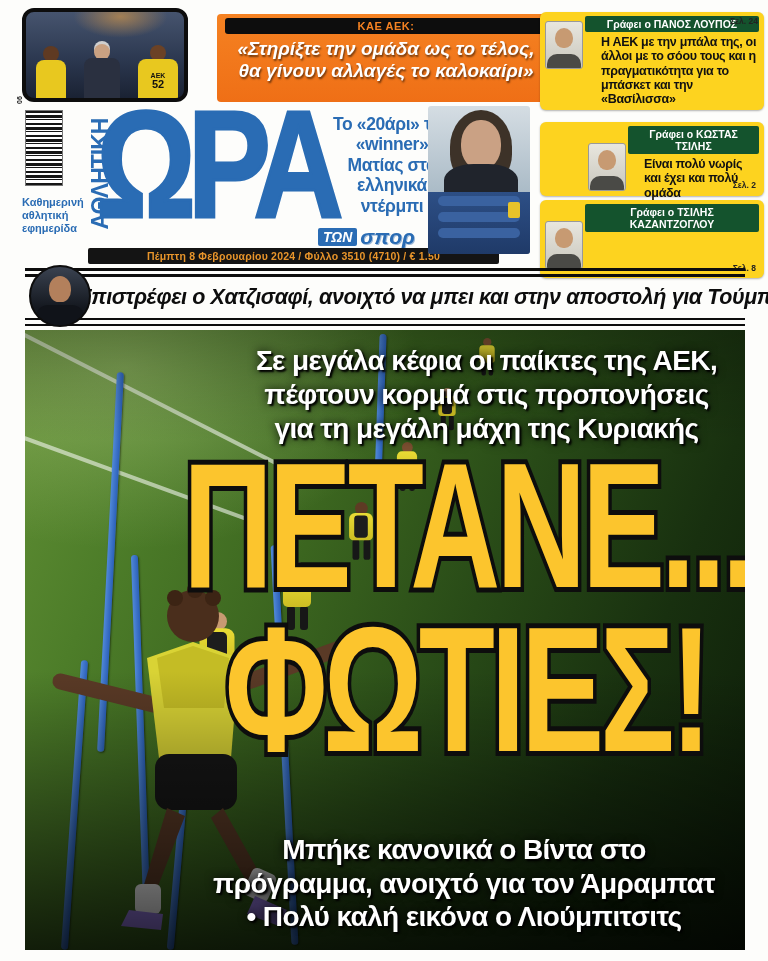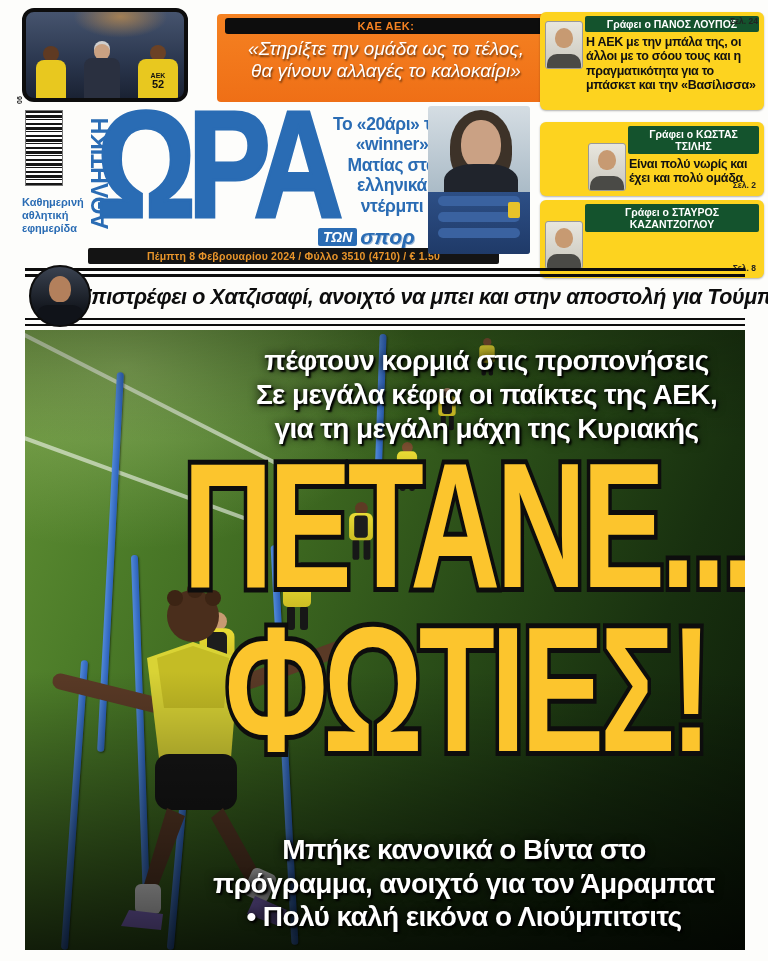--- a/index.html
+++ b/index.html
@@ -14,26 +14,26 @@
   .bb-fig { position:absolute; bottom:-4px; }
   .bb-head { width:16px;height:16px;border-radius:50%;margin:0 auto; }
   .bb-body { width:34px;height:46px;border-radius:8px 8px 0 0;margin:-2px auto 0; display:flex; flex-direction:column; align-items:center; justify-content:center; }
   .bb-jersey-txt { font-size:7px; font-weight:bold; color:#111; line-height:1; }
   .bb-jersey-num { font-size:11px; font-weight:bold; color:#111; line-height:1; }
 
   
   .kicker { position:absolute; left:192px; top:14px; width:338px; height:88px;
     background:linear-gradient(180deg,#f58222 0%,#ef6f16 100%); border-radius:4px; padding:4px 8px 0;margin-left:25px; }
   .kicker-head { background:#0d0d0d; border-radius:3px; text-align:center; color:#f58222; font-weight:bold; font-size:11px; padding:2px 0; letter-spacing:.5px; }
-  .kicker-quote { margin-top:4px; text-align:center; color:#fff; font-weight:normal; font-style:italic; font-size:19px; line-height:1.15; text-shadow:1px 2px 2px rgba(0,0,0,.55); }
+  .kicker-quote { margin-top:4px; text-align:center; color:#fff; font-weight:bold; font-style:italic; font-size:19px; line-height:1.15; text-shadow:1px 2px 2px rgba(0,0,0,.55); }
 
   
   .colbox { position:absolute; left:540px; width:224px; background:#fdd31f; border-radius:6px; padding:4px 5px 4px 5px; box-shadow:0 1px 2px rgba(0,0,0,.3); }
   .colbox-head { position:relative; background:#14532d; border-radius:2px; color:#fff; font-weight:bold; font-size:10.5px; text-align:center; padding:2px 2px; margin-left:40px; }
-  .colbox-body { display:flex; gap:3px; margin-top:3px; }
+  .colbox-body { display:flex; gap:18px; margin-top:3px; }
   .col-portrait { flex:0 0 38px; height:48px; margin-top:-14px; background:linear-gradient(180deg,#e8e6de 0%,#c9c7bd 100%); border-radius:3px; position:relative; overflow:hidden; border:1px solid #999; }
   .col-portrait::before { content:''; position:absolute; left:50%; top:6px; transform:translateX(-50%); width:18px; height:20px; border-radius:50% 50% 45% 45%; background:#c79a72; }
   .col-portrait::after { content:''; position:absolute; left:50%; bottom:-4px; transform:translateX(-50%); width:34px; height:18px; border-radius:10px 10px 0 0; background:#4a4a46; }
   .colbox-text { flex:1; color:#111; font-weight:bold; font-size:12.5px; line-height:1.14; letter-spacing:-.3px; }
   .col-page { position:absolute; font-size:8.5px; font-weight:bold; color:#222; }
   .colbox1 { top:12px; height:98px; }
   .colbox2 { top:122px; height:74px;padding-left:48px; }
   .colbox3 { top:200px; height:78px; }
 
   
@@ -151,21 +151,21 @@
   <div class="colbox colbox2">
     <div class="colbox-head">Γράφει ο ΚΩΣΤΑΣ ΤΣΙΛΗΣ</div>
     <div class="colbox-body">
       <div class="col-portrait"></div>
       <div class="colbox-text">Είναι πολύ νωρίς και έχει και πολύ ομάδα</div>
     </div>
     <span class="col-page" style="right:8px; bottom:6px;">Σελ. 2</span>
   </div>
 
   <div class="colbox colbox3">
-    <div class="colbox-head">Γράφει ο ΣΤΑΥΡΟΣ ΚΑΖΑΝΤΖΟΓΛΟΥ</div>
+    <div class="colbox-head">Γράφει ο ΤΣΙΛΗΣ ΚΑΖΑΝΤΖΟΓΛΟΥ</div>
     <div class="colbox-body">
       <div class="col-portrait"></div>
     </div>
     <span class="col-page" style="right:8px; bottom:5px;">Σελ. 8</span>
   </div>
 
   <div class="barcode"></div>
   <div class="barcode-num">06</div>
   <div class="edition-info">Καθημερινή αθλητική εφημερίδα</div>
   <div class="vertical-label">ΑΘΛΗΤΙΚΗ</div>
@@ -266,22 +266,22 @@
       <rect x="112" y="196" width="82" height="56" rx="14" fill="#161616"></rect>
       <path d="M124 250 L100 330 L112 336 L142 258 Z" fill="#5a3a26"></path>
       <path d="M180 250 L218 318 L206 328 L168 260 Z" fill="#5a3a26"></path>
       <rect x="92" y="326" width="26" height="30" rx="6" fill="#f2f2f2"></rect>
       <rect x="204" y="312" width="26" height="30" rx="6" transform="rotate(24 217 327)" fill="#f2f2f2"></rect>
       <path d="M86 352 L120 356 L118 372 L78 368 Z" fill="#9a7fe8"></path>
       <path d="M212 338 L244 352 L236 368 L204 356 Z" fill="#9a7fe8"></path>
     </svg>
 
     <div class="cover-intro">
+      <div>Σε μεγάλα κέφια οι παίκτες της ΑΕΚ,</div>
       <div>πέφτουν κορμιά στις προπονήσεις</div>
-      <div>Σε μεγάλα κέφια οι παίκτες της ΑΕΚ,</div>
       <div>για τη μεγάλη μάχη της Κυριακής</div>
     </div>
 
     <div class="headline hl1">ΠΕΤΑΝΕ...</div>
     <div class="headline hl2">ΦΩΤΙΕΣ!</div>
 
     <div class="cover-footer">
       <div>Μπήκε κανονικά ο Βίντα στο</div>
       <div>πρόγραμμα, ανοιχτό για τον Άμραμπατ</div>
       <div>• Πολύ καλή εικόνα ο Λιούμπιτσιτς</div>

